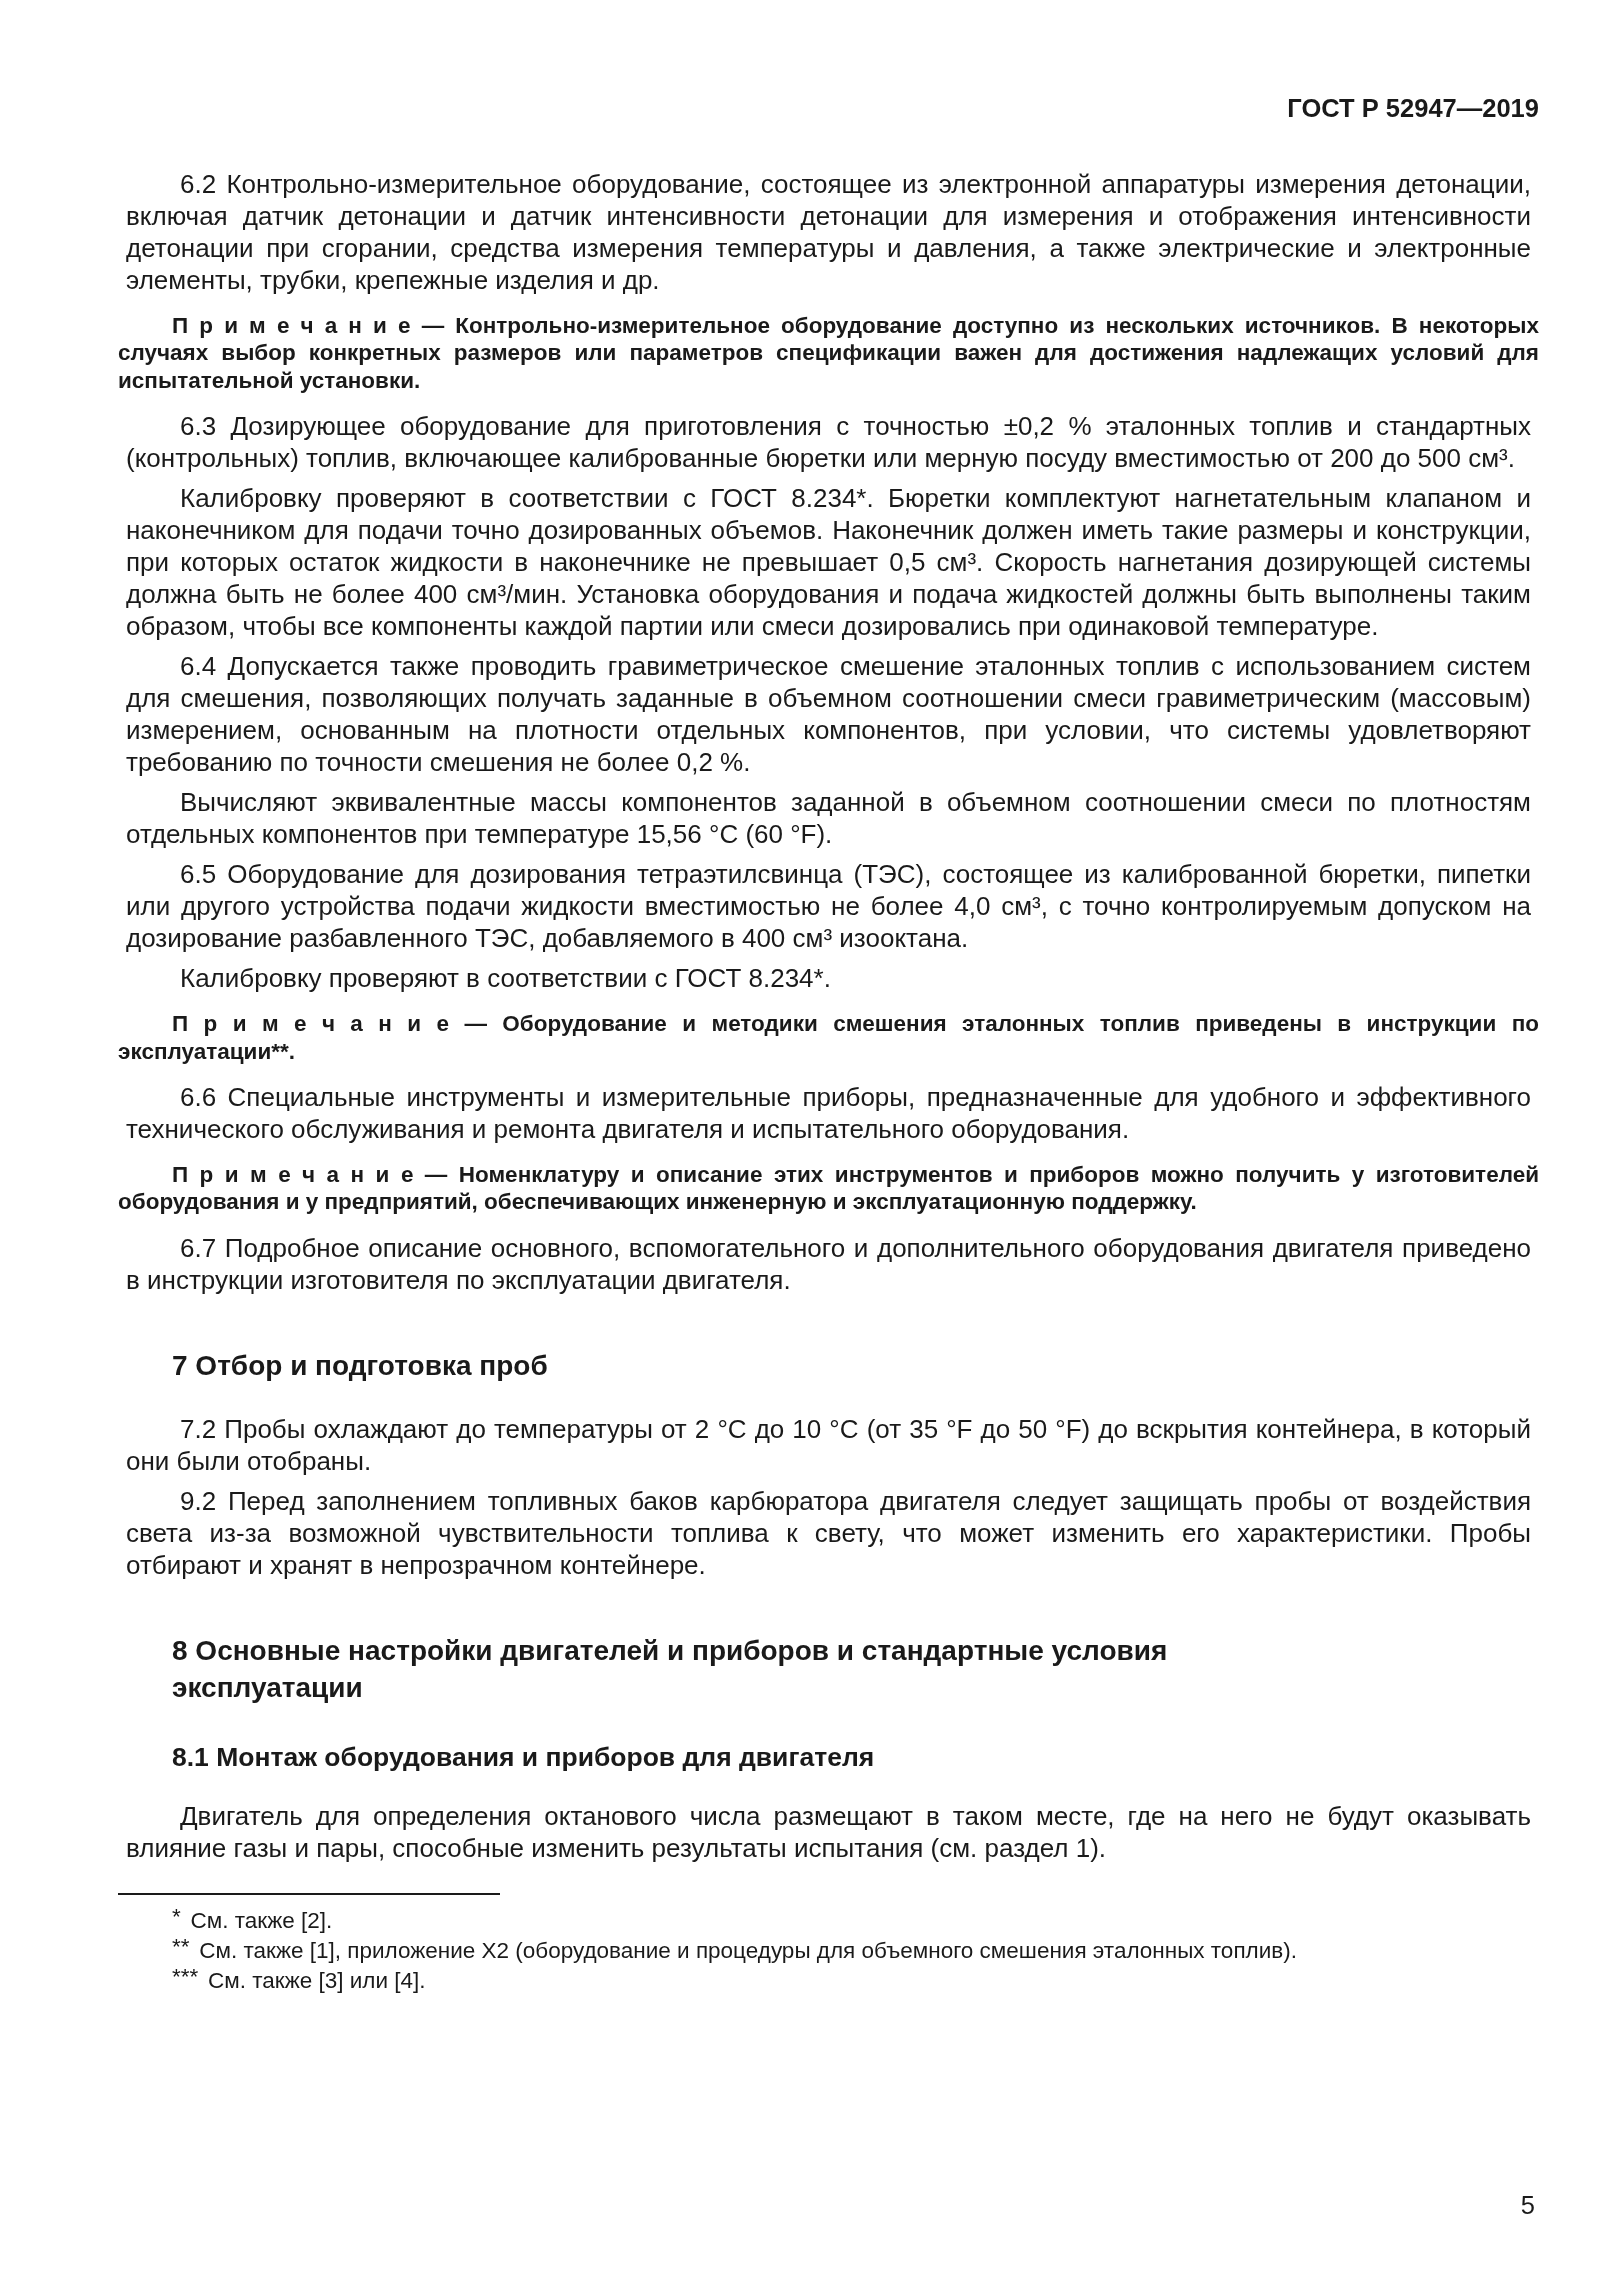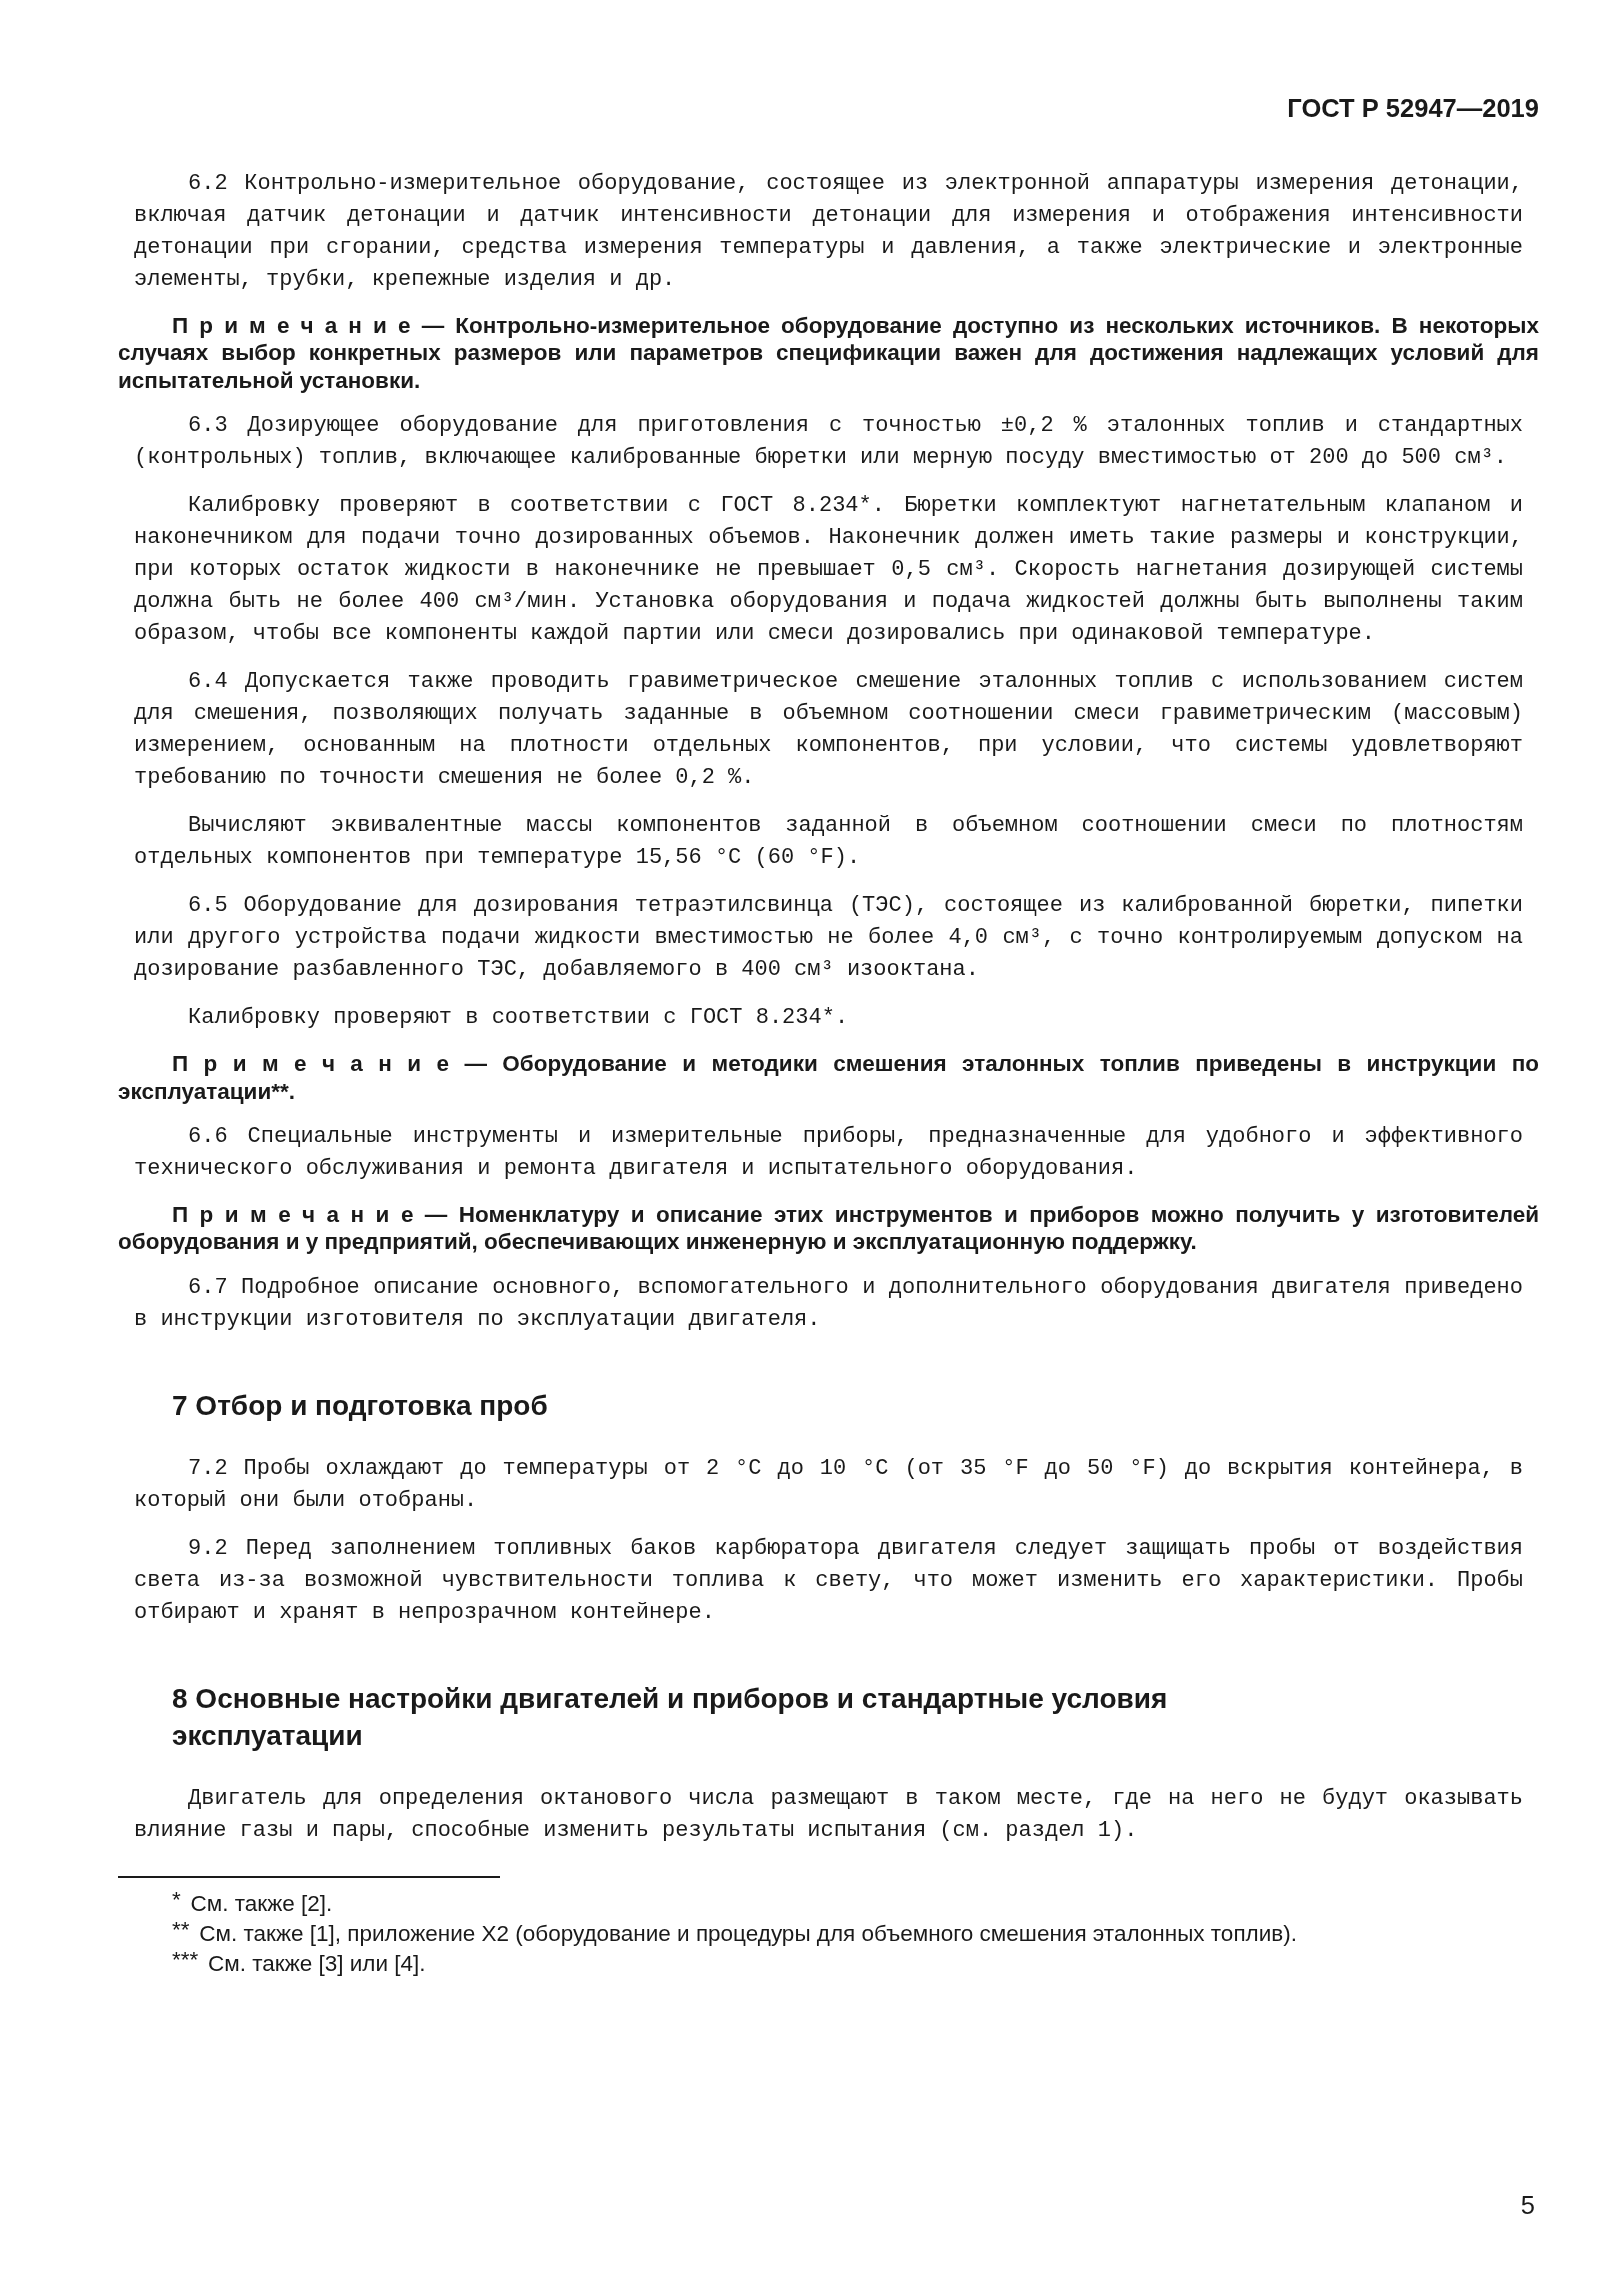--- a/index.html
+++ b/index.html
@@ -20,26 +20,25 @@
     overflow: hidden;
   }
   .doc-header {
     text-align: right;
     font-weight: bold;
     font-size: 25.5px;
     line-height: 29px;
     margin: 0 0 45px 0;
   }
   p.body {
-    font-size: 22px;
+    font-size: 26px;
     line-height: 32px;
-    margin: 16px;
+    margin: 8px;
     text-align: justify;
     text-indent: 54px;
-    font-family: Liberation Mono, monospace;
   }
   p.note {
     font-size: 22.5px;
     line-height: 27.4px;
     margin: 16px 0;
     text-align: justify;
     text-indent: 54px;
     font-weight: bold;
   }
   h2.section {
@@ -113,20 +112,21 @@
 
   <p class="body">6.7 Подробное описание основного, вспомогательного и дополнительного оборудования двигателя приведено в инструкции изготовителя по эксплуатации двигателя.</p>
 
   <h2 class="section">7 Отбор и подготовка проб</h2>
 
   <p class="body">7.2 Пробы охлаждают до температуры от 2 °С до 10 °С (от 35 °F до 50 °F) до вскрытия контейнера, в который они были отобраны.</p>
   <p class="body">9.2 Перед заполнением топливных баков карбюратора двигателя следует защищать пробы от воздействия света из-за возможной чувствительности топлива к свету, что может изменить его характеристики. Пробы отбирают и хранят в непрозрачном контейнере.</p>
 
   <h2 class="section constrained">8 Основные настройки двигателей и приборов и стандартные условия эксплуатации</h2>
 
+  <h3 class="subsection">8.1 Монтаж оборудования и приборов для двигателя</h3>
 
   <p class="body">Двигатель для определения октанового числа размещают в таком месте, где на него не будут оказывать влияние газы и пары, способные изменить результаты испытания (см. раздел 1).</p>
 
   <div class="footnotes">
     <div class="fn-rule"></div>
     <p class="fn"><span class="fn-marker">*</span><span>См. также [2].</span></p>
     <p class="fn"><span class="fn-marker">**</span><span>См. также [1], приложение Х2 (оборудование и процедуры для объемного смешения эталонных топлив).</span></p>
     <p class="fn"><span class="fn-marker">***</span><span>См. также [3] или [4].</span></p>
   </div>
 

